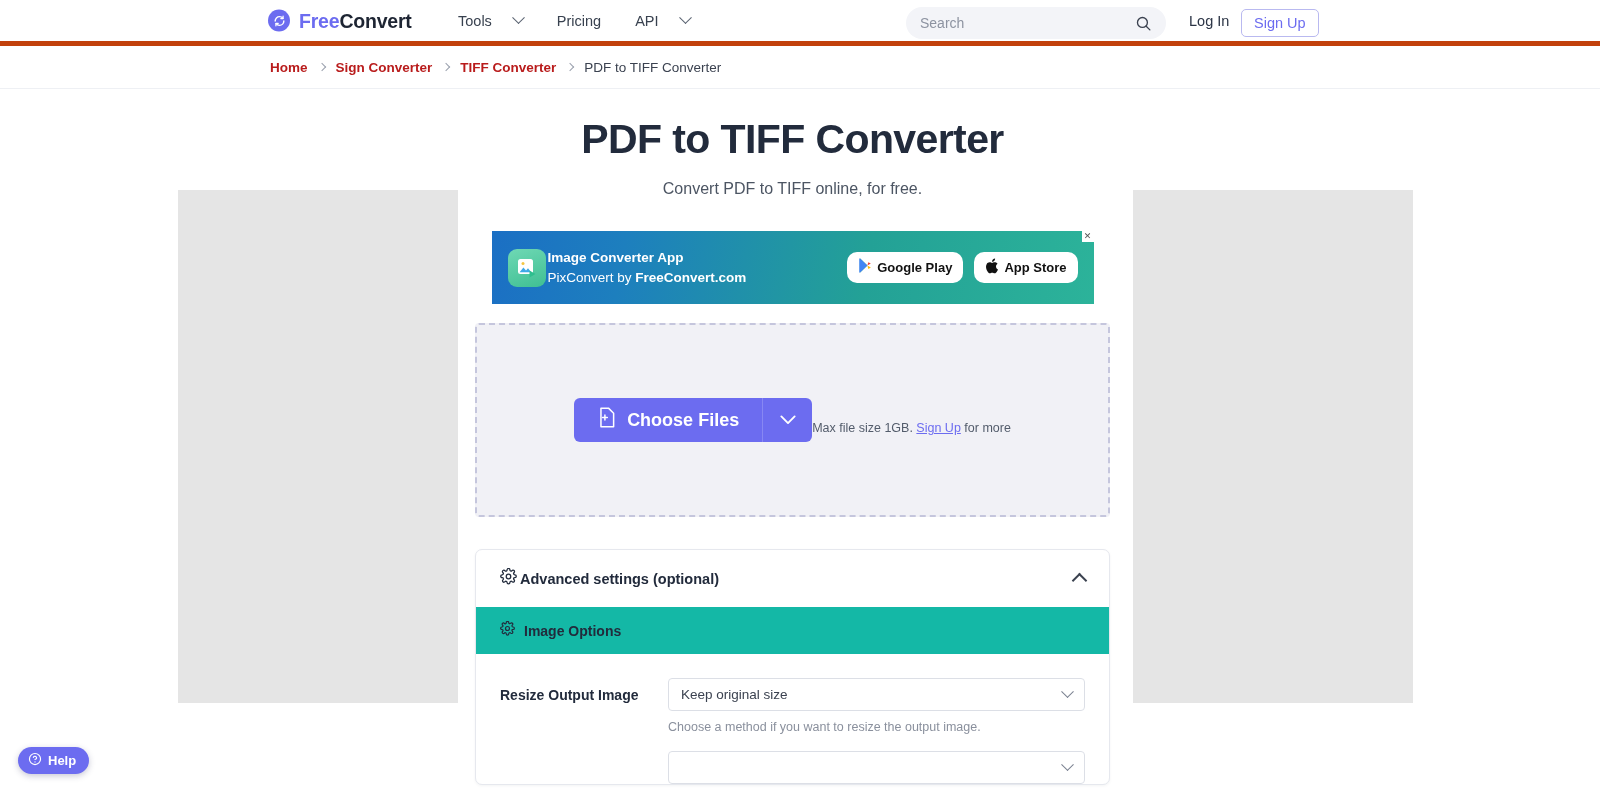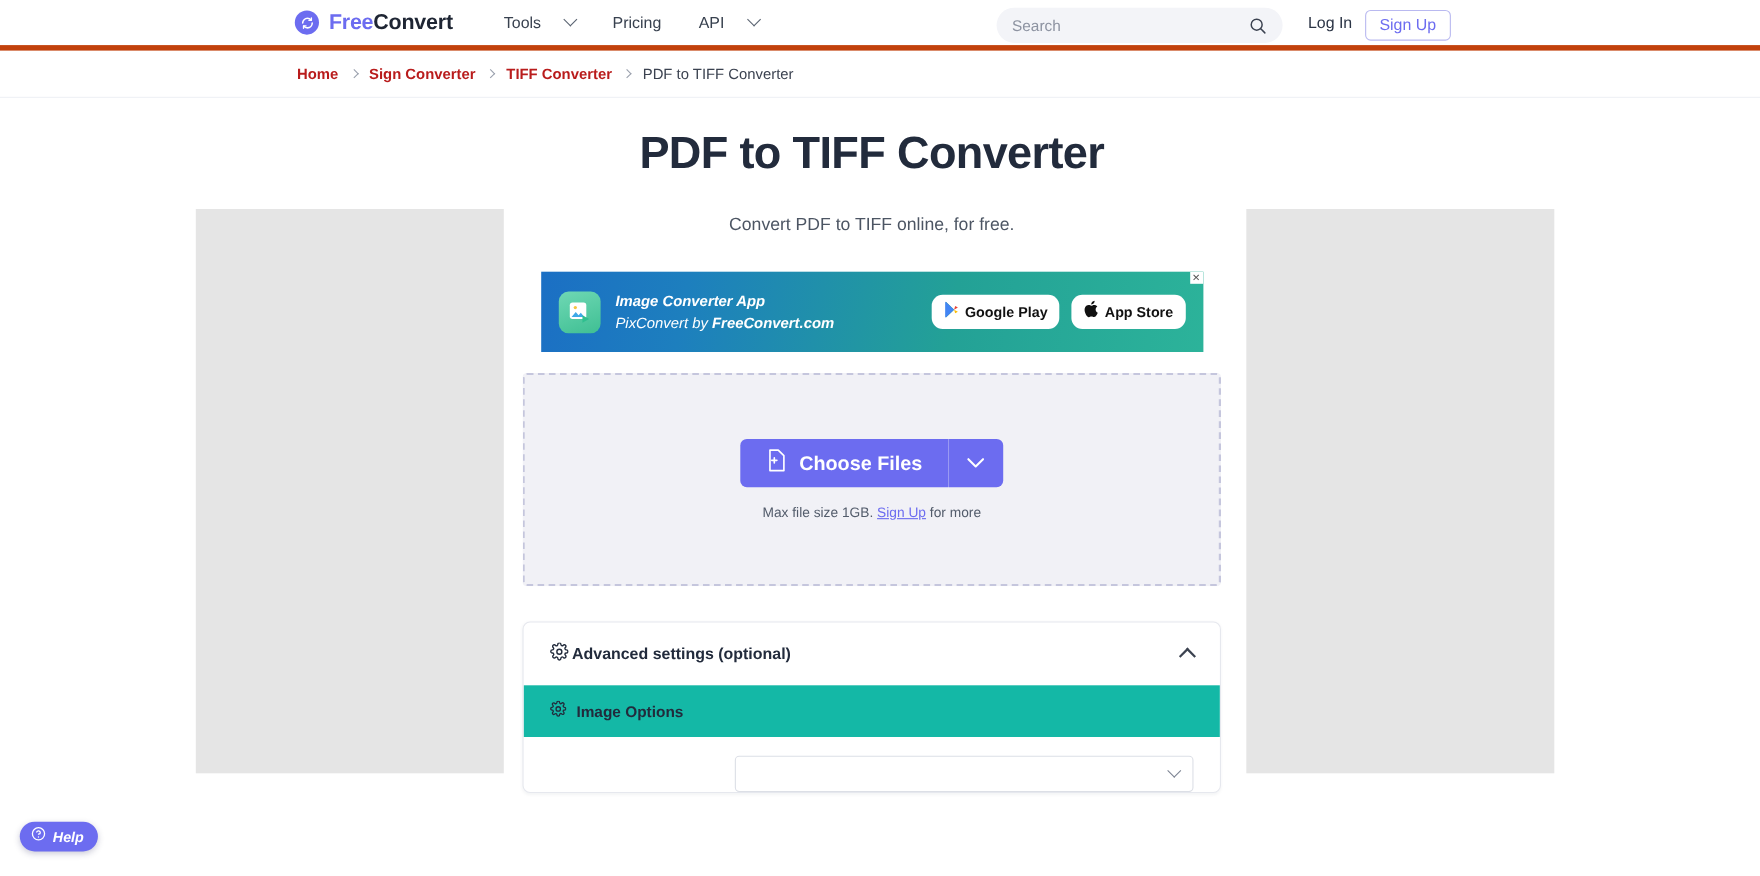--- a/index.html
+++ b/index.html
@@ -83,55 +83,55 @@
   }
   .ad-side.left { left:178px; }
   .ad-side.right { left:1133px; }
 
   .content { position:absolute; left:475px; top:0; width:635px; }
 
   .hero-title {
     text-align:center; font-size:41px; font-weight:700;
     color:#222b3c; letter-spacing:-.6px; padding-top:27px;
   }
-  .hero-sub { text-align:center; font-size:16px; color:#4c5563; margin-top:33px; }
+  .hero-sub { text-align:center; font-size:16px; color:#4c5563; margin-top:17px; }
 
   
   .ad-banner {
     margin:33px auto 0; width:602px; height:73px; position:relative;
     background:linear-gradient(100deg,#1b6fc4 0%,#1d7fbe 22%,#23a196 62%,#2cb39a 100%);
     display:flex; align-items:center; padding:0 16px; overflow:hidden;
   }
   .ad-appicon {
     width:38px; height:38px; border-radius:9px;
     background:linear-gradient(160deg,#6fd8b4,#3fbf93);
     display:flex; align-items:center; justify-content:center; flex:0 0 auto;
   }
-  .ad-txt { margin-left:14px; color:#fff; line-height:1.45;font-style:italic; }
+  .ad-txt { margin-left:2px; color:#fff; line-height:1.45; }
   .ad-t1 { font-size:13.5px; font-weight:700; }
   .ad-t2 { font-size:13.5px; }
   .ad-t2 b { font-weight:700; }
   .store-btns { margin-left:auto; display:flex; gap:11px; }
   .store-btn {
     background:#fff; border-radius:10px; height:31px; padding:0 11px;
     display:flex; align-items:center; gap:4px; cursor:pointer;
   }
   .store-label { font-size:13px; font-weight:700; color:#111; white-space:nowrap; }
   .ad-close {
     position:absolute; top:0; right:0; width:12px; height:11px;
     background:#fff; color:#555; font-size:9px; line-height:11px;
     text-align:center; cursor:pointer;
   }
 
   
   .dropzone {
     margin:19px auto 0; width:635px; height:194px;
     border:2px dashed #c5c6dd; border-radius:4px;
     background:#f1f1f6;
-    display:flex; flex-direction:column; align-items:center; justify-content:center;
+    display:flex; flex-direction:row; align-items:center; justify-content:center;
   }
   .choose-wrap { display:flex; }
   .choose-btn {
     background:#6c6cf0; color:#fff; border:none;
     border-radius:6px 0 0 6px;
     padding:0 23px; height:44px;
     display:flex; align-items:center; gap:11px;
     font-size:18px; font-weight:700; cursor:pointer;
     font-family:"Liberation Sans", sans-serif;
   }
@@ -183,21 +183,21 @@
 
   
   .help-widget {
     position:fixed; left:18px; bottom:22px;
     background:#6c6cf0; border-radius:17px;
     height:27px; padding:0 13px 0 10px;
     display:flex; align-items:center; gap:6px;
     cursor:pointer;
     box-shadow:0 2px 6px rgba(40,40,90,.25);
   }
-  .help-label { color:#fff; font-size:13px; font-weight:700;font-style:italic; }
+  .help-label { color:#fff; font-size:13px; font-weight:700; }
 </style>
 </head>
 <body>
 
 <div class="header">
 
   <div class="logo-wrap">
     <span class="logo-mark">
       <svg width="13" height="13" viewBox="0 0 24 24" fill="none">
         <path d="M20 12a8 8 0 0 1-8 8 8 8 0 0 1-6.3-3.1" stroke="#fff" stroke-width="2.6" stroke-linecap="round"></path>
@@ -333,20 +333,30 @@
       <div class="opt-head">
         <span>
           <svg width="15" height="15" viewBox="0 0 24 24" fill="none" stroke="#222b3c" stroke-width="1.9">
             <circle cx="12" cy="12" r="3.2"></circle>
             <path d="M19.3 14.5a1.6 1.6 0 0 0 .3 1.8l.1.1a2 2 0 1 1-2.8 2.8l-.1-.1a1.6 1.6 0 0 0-1.8-.3 1.6 1.6 0 0 0-1 1.5v.2a2 2 0 1 1-4 0v-.1a1.6 1.6 0 0 0-1-1.5 1.6 1.6 0 0 0-1.8.3l-.1.1a2 2 0 1 1-2.8-2.8l.1-.1a1.6 1.6 0 0 0 .3-1.8 1.6 1.6 0 0 0-1.5-1h-.2a2 2 0 0 1 0-4h.1a1.6 1.6 0 0 0 1.5-1 1.6 1.6 0 0 0-.3-1.8l-.1-.1a2 2 0 1 1 2.8-2.8l.1.1a1.6 1.6 0 0 0 1.8.3h.1a1.6 1.6 0 0 0 1-1.5v-.2a2 2 0 1 1 4 0v.1a1.6 1.6 0 0 0 1 1.5 1.6 1.6 0 0 0 1.8-.3l.1-.1a2 2 0 1 1 2.8 2.8l-.1.1a1.6 1.6 0 0 0-.3 1.8v.1a1.6 1.6 0 0 0 1.5 1h.2a2 2 0 0 1 0 4h-.1a1.6 1.6 0 0 0-1.5 1z"></path>
           </svg>
         </span>
         <span class="opt-title">Image Options</span>
       </div>
 
+      <div class="field-row">
+        <div class="field-label">Resize Output Image</div>
+        <div class="field-ctl">
+          <div class="select">
+            <span>Keep original size</span>
+            <i class="sel-chev"></i>
+          </div>
+          <div class="field-help">Choose a method if you want to resize the output image.</div>
+        </div>
+      </div>
 
       <div class="field-row second">
         <div class="field-label"></div>
         <div class="field-ctl">
           <div class="select">
             <span></span>
             <i class="sel-chev"></i>
           </div>
         </div>
       </div>

